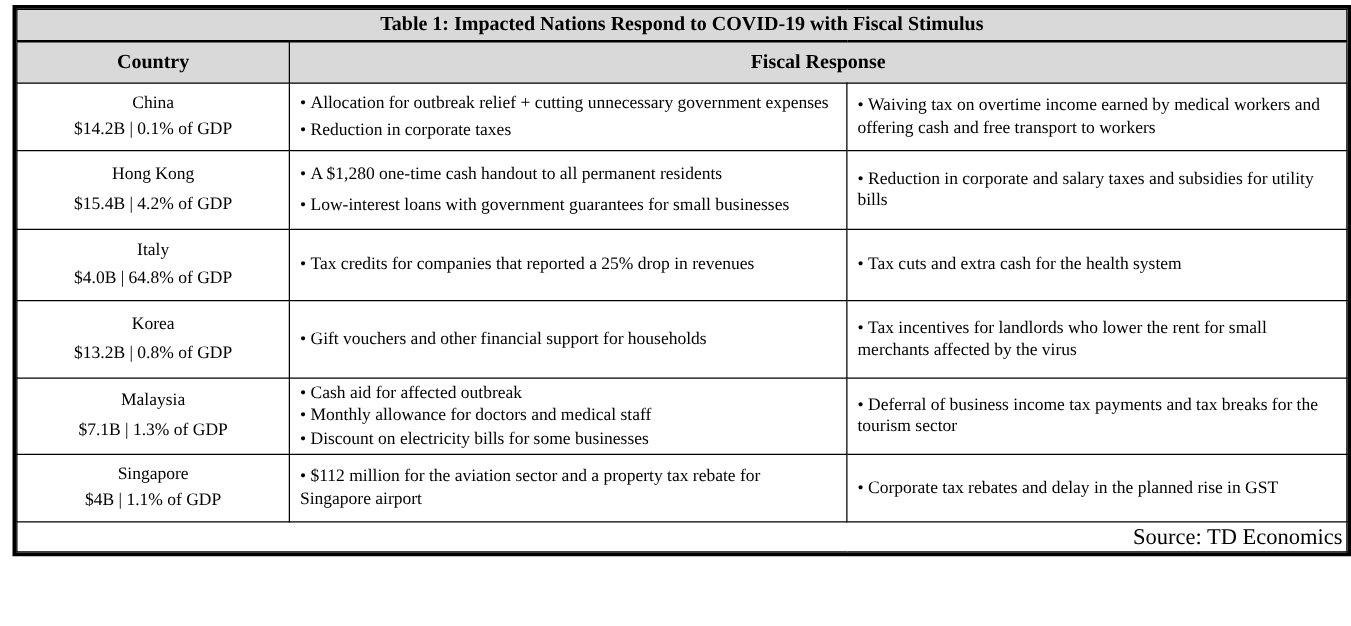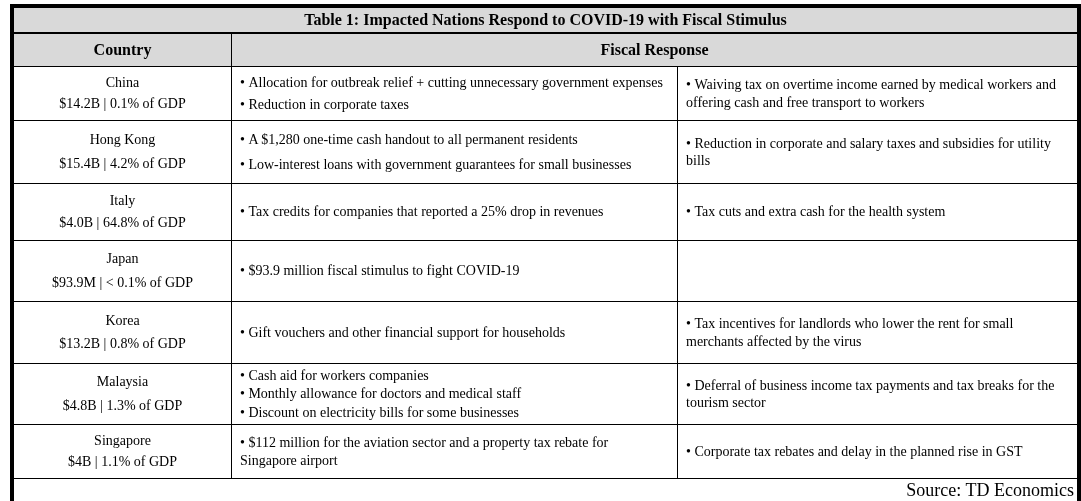--- a/index.html
+++ b/index.html
@@ -140,36 +140,20 @@
           <div class="bullet">Tax credits for companies that reported a 25% drop in revenues</div>
         </div>
       </td>
       <td class="bullets">
         <div class="cellflex">
           <div class="bullet">Tax cuts and extra cash for the health system</div>
         </div>
       </td>
     </tr>
 
-    <tr class="r3">
-      <td class="country">
-        <div class="cellflex">
-          <div>Japan</div>
-          <div>$93.9M | &lt; 0.1% of GDP</div>
-        </div>
-      </td>
-      <td class="bullets">
-        <div class="cellflex">
-          <div class="bullet">$93.9 million fiscal stimulus to fight COVID-19</div>
-        </div>
-      </td>
-      <td class="bullets">
-        <div class="cellflex"></div>
-      </td>
-    </tr>
 
     <tr class="r4">
       <td class="country">
         <div class="cellflex">
           <div>Korea</div>
           <div>$13.2B | 0.8% of GDP</div>
         </div>
       </td>
       <td class="bullets">
         <div class="cellflex">
@@ -180,26 +164,26 @@
         <div class="cellflex">
           <div class="bullet">Tax incentives for landlords who lower the rent for small merchants affected by the virus</div>
         </div>
       </td>
     </tr>
 
     <tr class="r5">
       <td class="country">
         <div class="cellflex">
           <div>Malaysia</div>
-          <div>$4.8B | 1.3% of GDP</div>
-        </div>
-      </td>
-      <td class="bullets">
-        <div class="cellflex">
-          <div class="bullet">Cash aid for workers companies</div>
+          <div>$7.1B | 1.3% of GDP</div>
+        </div>
+      </td>
+      <td class="bullets">
+        <div class="cellflex">
+          <div class="bullet">Cash aid for affected outbreak</div>
           <div class="bullet">Monthly allowance for doctors and medical staff</div>
           <div class="bullet">Discount on electricity bills for some businesses</div>
         </div>
       </td>
       <td class="bullets">
         <div class="cellflex">
           <div class="bullet">Deferral of business income tax payments and tax breaks for the tourism sector</div>
         </div>
       </td>
     </tr>

